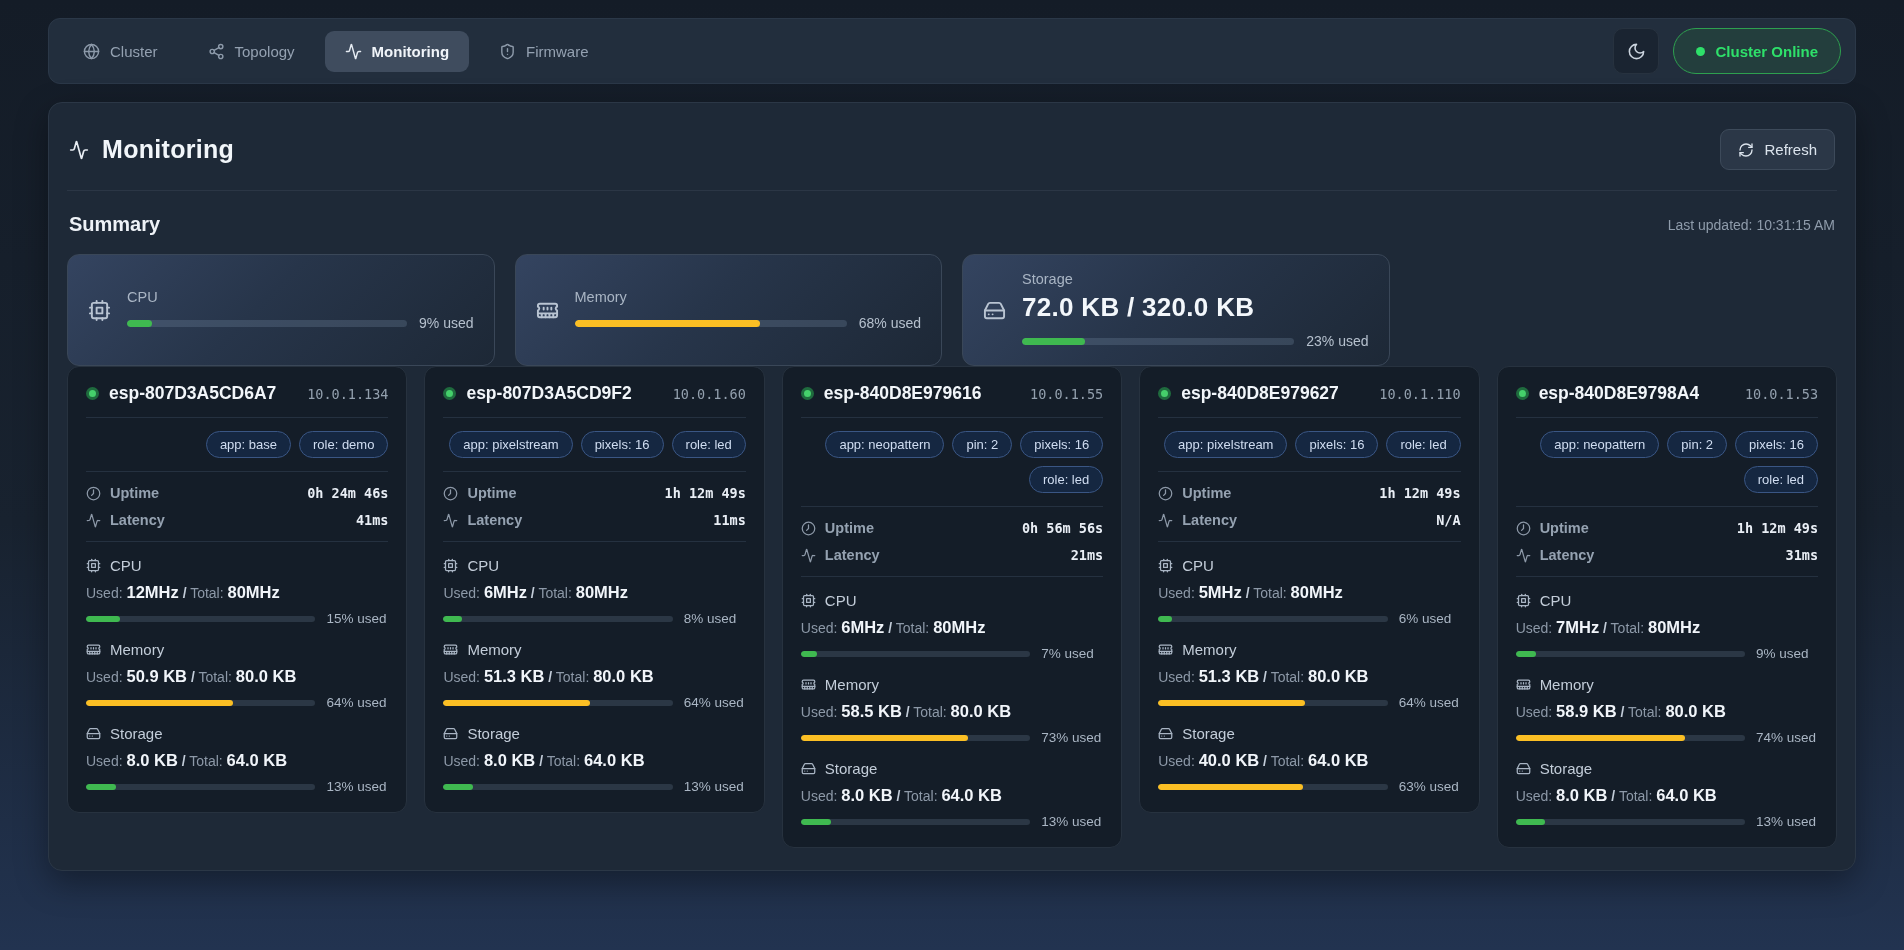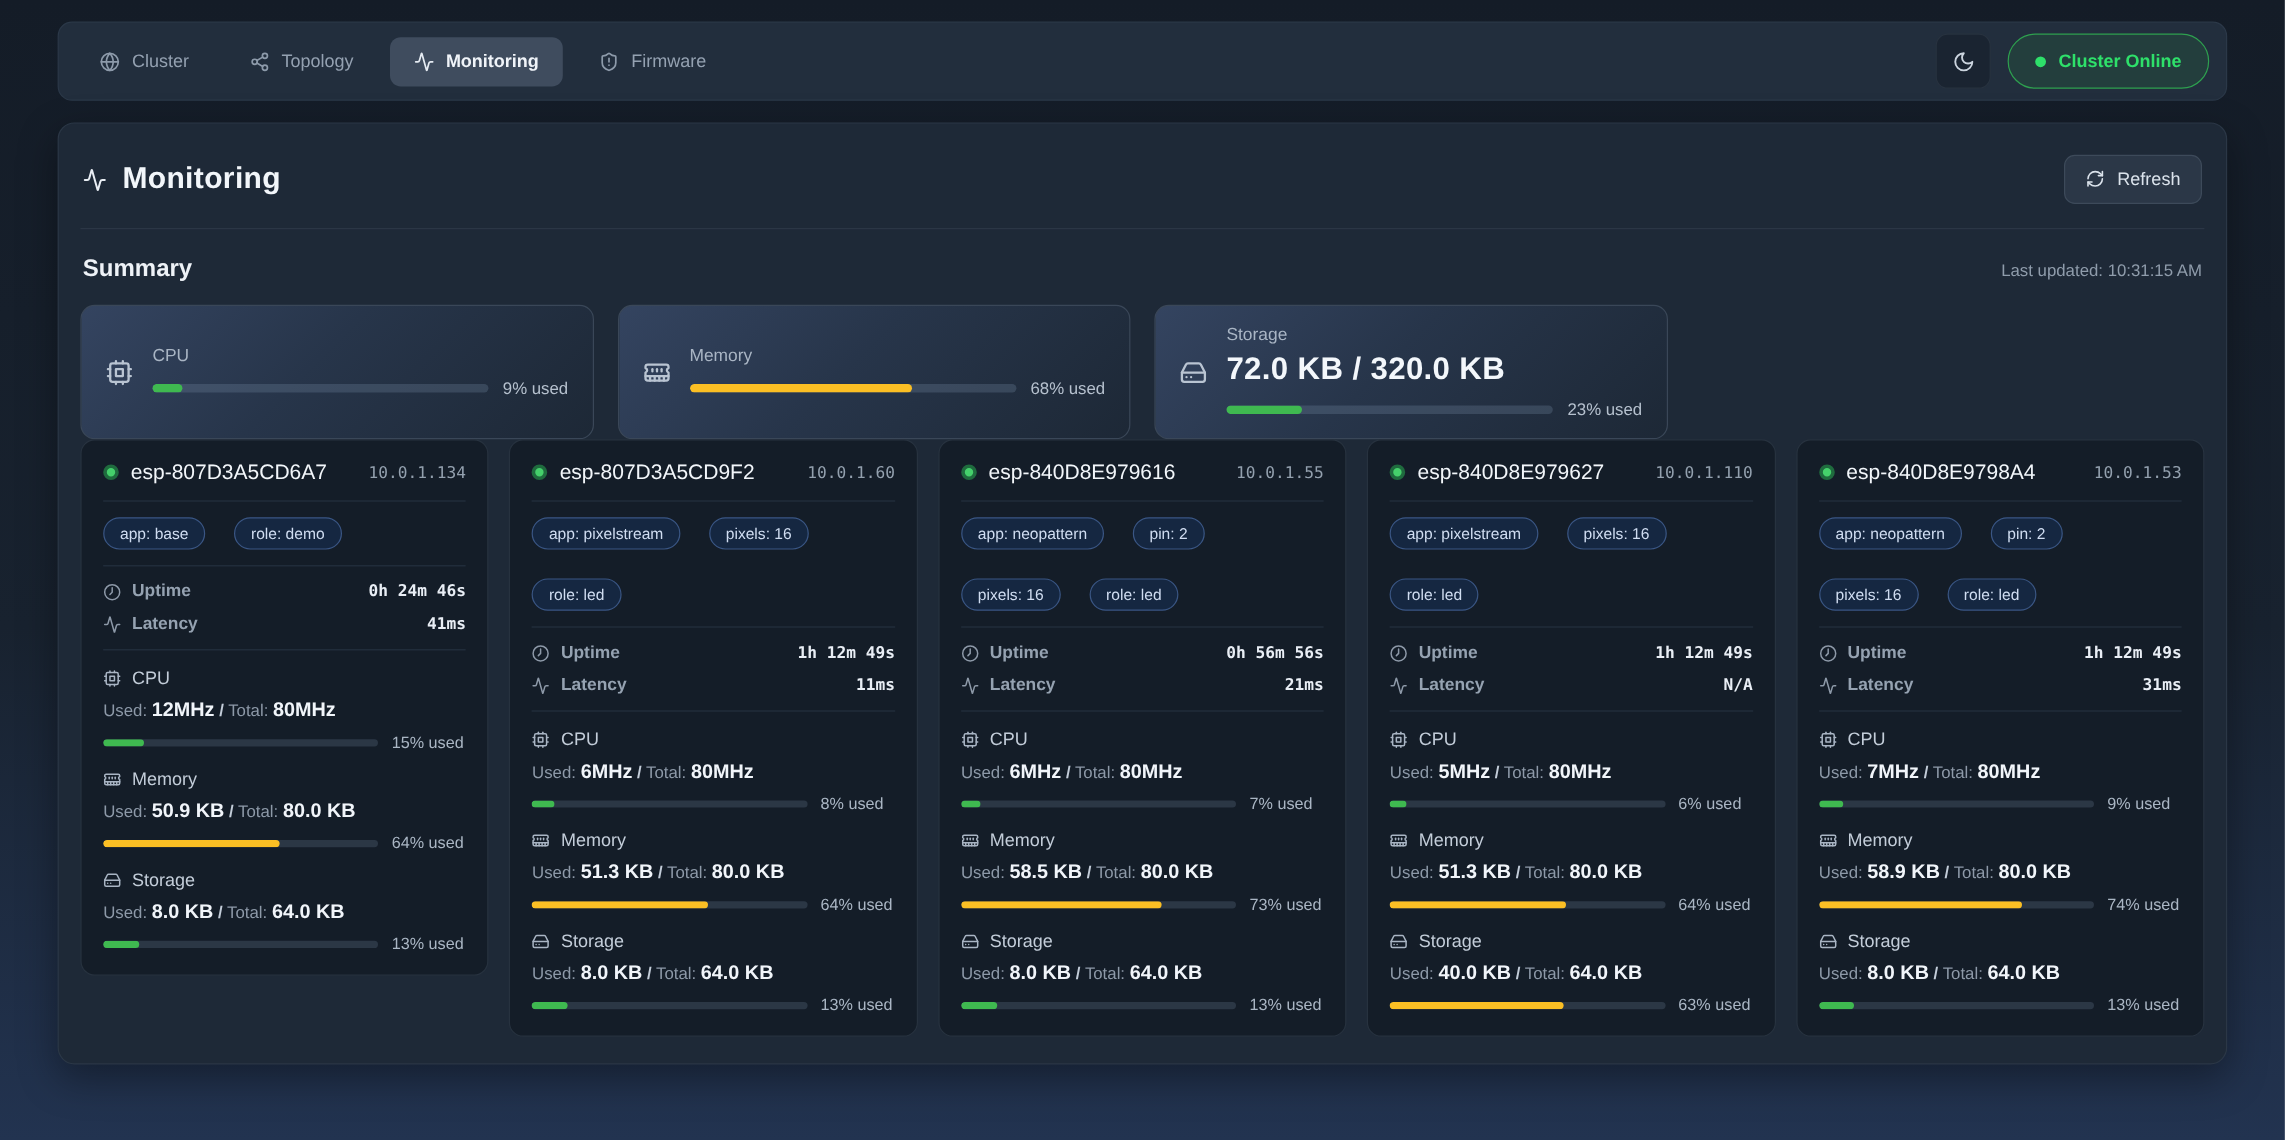--- a/index.html
+++ b/index.html
@@ -62,21 +62,21 @@
   }
   .panel-head {
     display:flex; justify-content:space-between; align-items:center;
     padding:6px 2px 20px;
     border-bottom:1px solid #2b3645;
   }
   .panel-title { display:flex; align-items:center; gap:13px; }
   .panel-title .i { font-size:20px; color:#e8edf3; }
   .panel-title h1 { font-size:25px; font-weight:700; color:#f2f6fa; letter-spacing:.3px; }
   .refresh-btn {
-    display:flex; align-items:flex-start; gap:10px;
+    display:flex; align-items:flex-end; gap:10px;
     background:#2b3747; border:1px solid #3d4a5a; border-radius:9px;
     padding:11px 17px; color:#dbe3ec; font-size:15px; cursor:pointer;
     font-family:inherit;
   }
   .refresh-btn .i { font-size:16px; }
 
   .summary-head { display:flex; justify-content:space-between; align-items:center; margin:22px 2px 18px; }
   .summary-head h2 { font-size:20px; font-weight:700; color:#eef2f7; }
   .updated { font-size:14px; color:#8f9cab; }
 
@@ -107,24 +107,24 @@
     background:#141d28;
     border:1px solid #27323f;
     border-radius:12px;
     padding:16px 18px 18px;
   }
   .nc-head { display:flex; align-items:center; gap:10px; }
   .status-dot {
     width:13px; height:13px; border-radius:50%; flex:none;
     background:#45d06b; border:3px solid #1f6b3e;
   }
-  .nc-name { font-size:17.5px; font-weight:400; color:#f2f6fa; white-space:nowrap; overflow:hidden; }
+  .nc-name { font-size:17.5px; font-weight:700; color:#f2f6fa; white-space:nowrap; overflow:hidden; }
   .nc-ip { margin-left:auto; font-family:"DejaVu Sans Mono", monospace; font-size:13.5px; color:#93a0ae; white-space:nowrap; }
   .nc-div { border-top:1px solid #253140; margin:13px 0; }
-  .tags { display:flex; flex-wrap:wrap; gap:24px; }
+  .tags { display:flex; flex-wrap:wrap; gap:8px;justify-content:flex-end; }
   .tag {
     padding:5px 13px; border-radius:999px;
     background:#152741; border:1px solid #3a5684;
     color:#d0ddf1; font-size:13px; white-space:nowrap;
   }
   .stat-row { display:flex; align-items:center; margin:11px 0; }
   .stat-label { display:flex; align-items:center; gap:9px; color:#95a2b1; font-weight:700; font-size:14.5px; }
   .stat-label .i { font-size:15px; color:#8d99a8; }
   .stat-value { margin-left:auto; font-family:"DejaVu Sans Mono", monospace; font-weight:700; font-size:13.5px; color:#e9eef5; }
   .res { margin-top:15px; }

